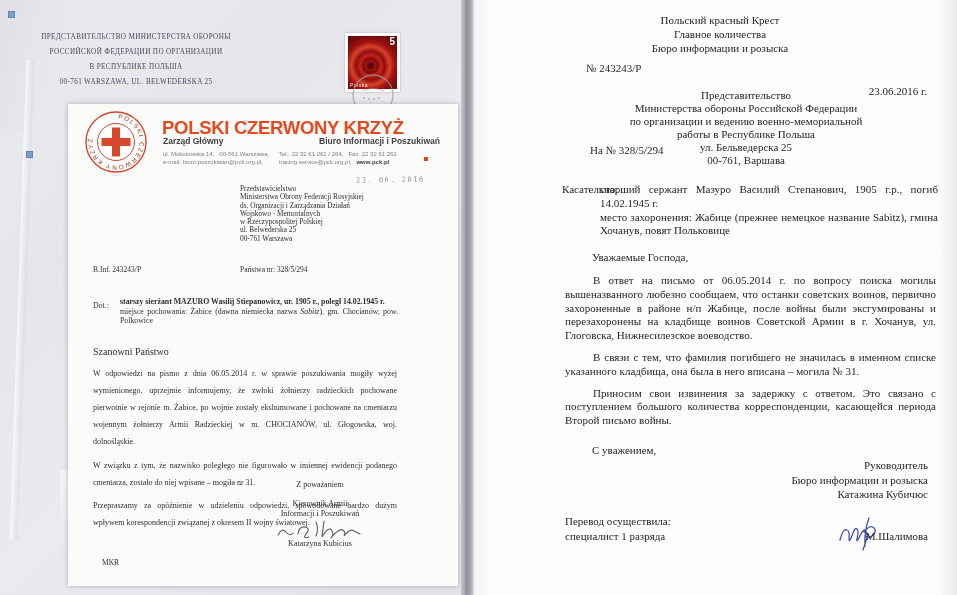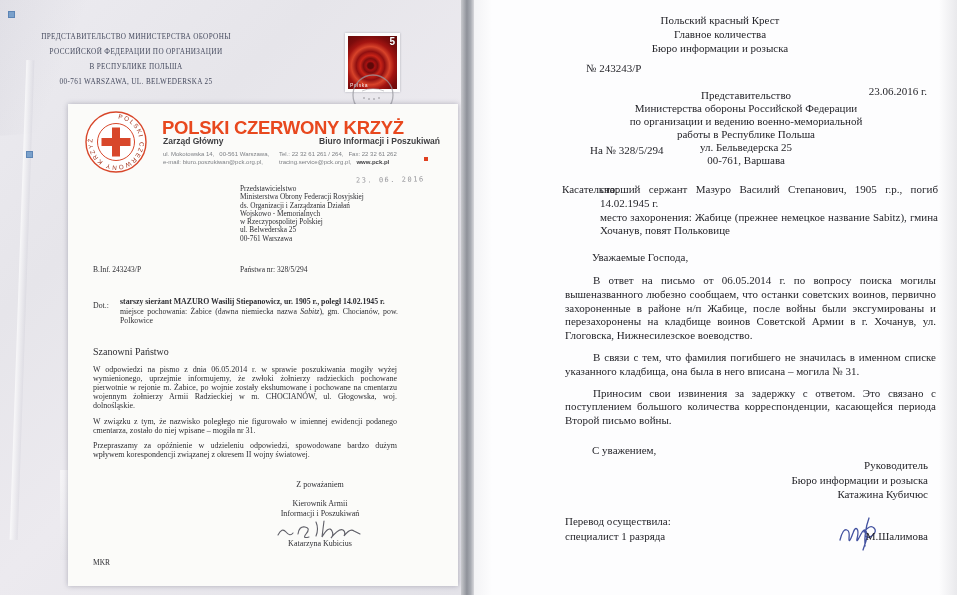--- a/index.html
+++ b/index.html
@@ -42,26 +42,26 @@
   .red-dot{position:absolute;left:356px;top:53px;width:4px;height:4px;background:#e04020;}
   .rcv-stamp{position:absolute;left:288px;top:72px;font-family:"DejaVu Sans Mono",monospace;
              font-size:7px;letter-spacing:1.5px;color:#96969b;transform:rotate(-1deg);white-space:nowrap;}
   .pl-recipient{position:absolute;left:172px;top:81px;font-size:7.3px;line-height:8.3px;color:#2e2e33;}
   .pl-refs{position:absolute;left:25px;top:161px;width:350px;font-size:7.5px;}
   .pl-refs .r2{position:absolute;left:147px;top:0;}
   .pl-subject{position:absolute;left:25px;top:193px;width:305px;font-size:7.8px;line-height:9.6px;}
   .pl-subject .lbl{position:absolute;left:0;top:4px;}
   .pl-subject .content{margin-left:27px;text-align:justify;}
   .pl-salutation{position:absolute;left:25px;top:242px;font-size:10px;}
-  .pl-body{position:absolute;left:25px;top:261px;width:304px;font-size:8px;line-height:9px;}
+  .pl-body{position:absolute;left:25px;top:261px;width:304px;font-size:8px;line-height:17px;}
   .pl-body p{margin:0 0 6.5px 0;text-align:justify;text-align-last:left;}
   .pl-closing{position:absolute;left:182px;top:376px;width:140px;text-align:center;font-size:8px;line-height:9.3px;}
   .pl-closing .t{margin-top:10px;}
   .pl-sign-svg{display:block;margin:1px auto -2px auto;}
-  .pl-initials{position:absolute;left:25px;top:454px;font-size:7.5px;text-align:center;}
+  .pl-initials{position:absolute;left:34px;top:454px;font-size:7.5px;text-align:center;}
   
   .divider{position:absolute;left:461px;top:0;width:13px;height:595px;z-index:3;
            background:linear-gradient(90deg,#c9cace 0%,#8e9199 45%,#a9acb3 75%,#d8d8dc 100%);}
   
   .rpage{position:absolute;left:474px;top:0;width:483px;height:595px;z-index:2;color:#26262b;
          background:linear-gradient(90deg,#f3f3f5 0,#fdfdfe 18px,#fdfdfe 465px,#e9e9ec 483px);}
   .ru{font-size:11px;line-height:13.8px;}
   .ru-header{position:absolute;left:46px;top:14px;width:400px;text-align:center;}
   .ru-ref{position:absolute;left:92px;top:62px;margin-left:20px;}
   .ru-date{position:absolute;left:333px;top:64px;width:120px;text-align:right;margin-top:21px;}

